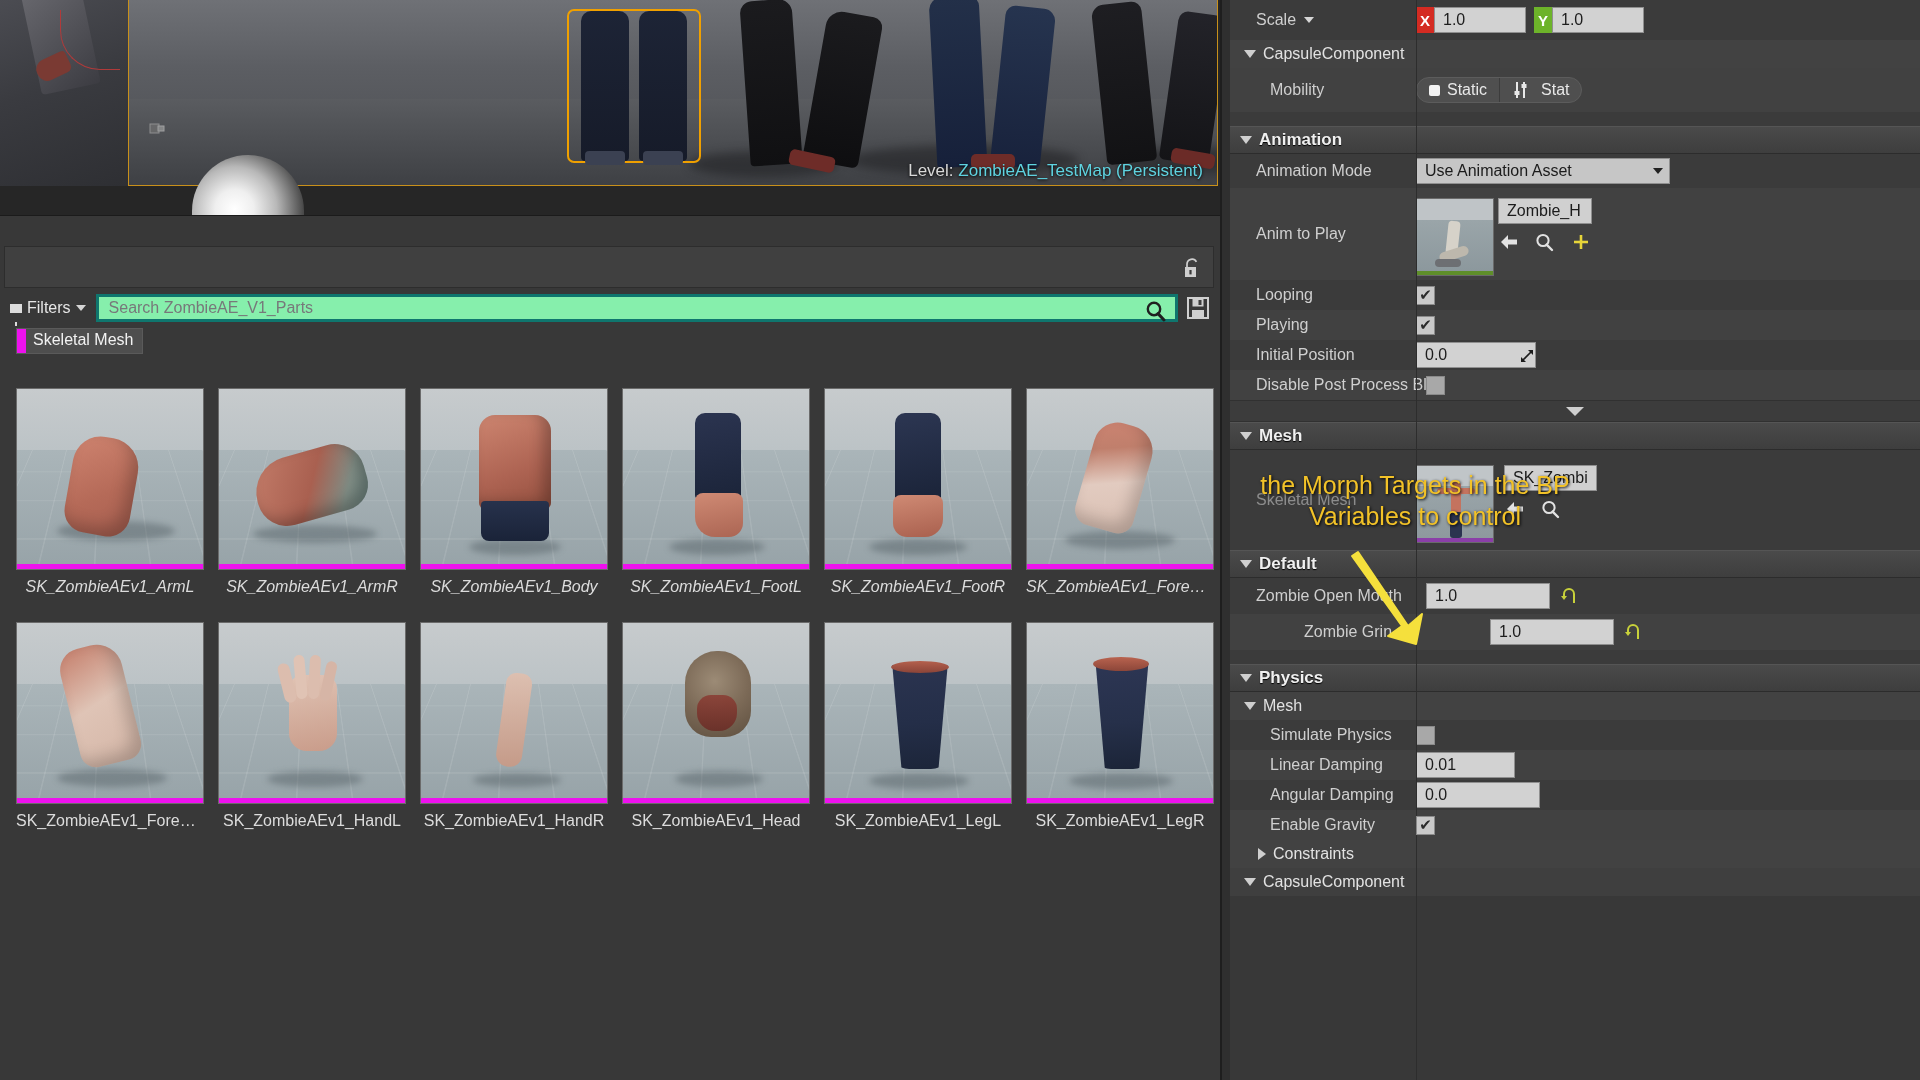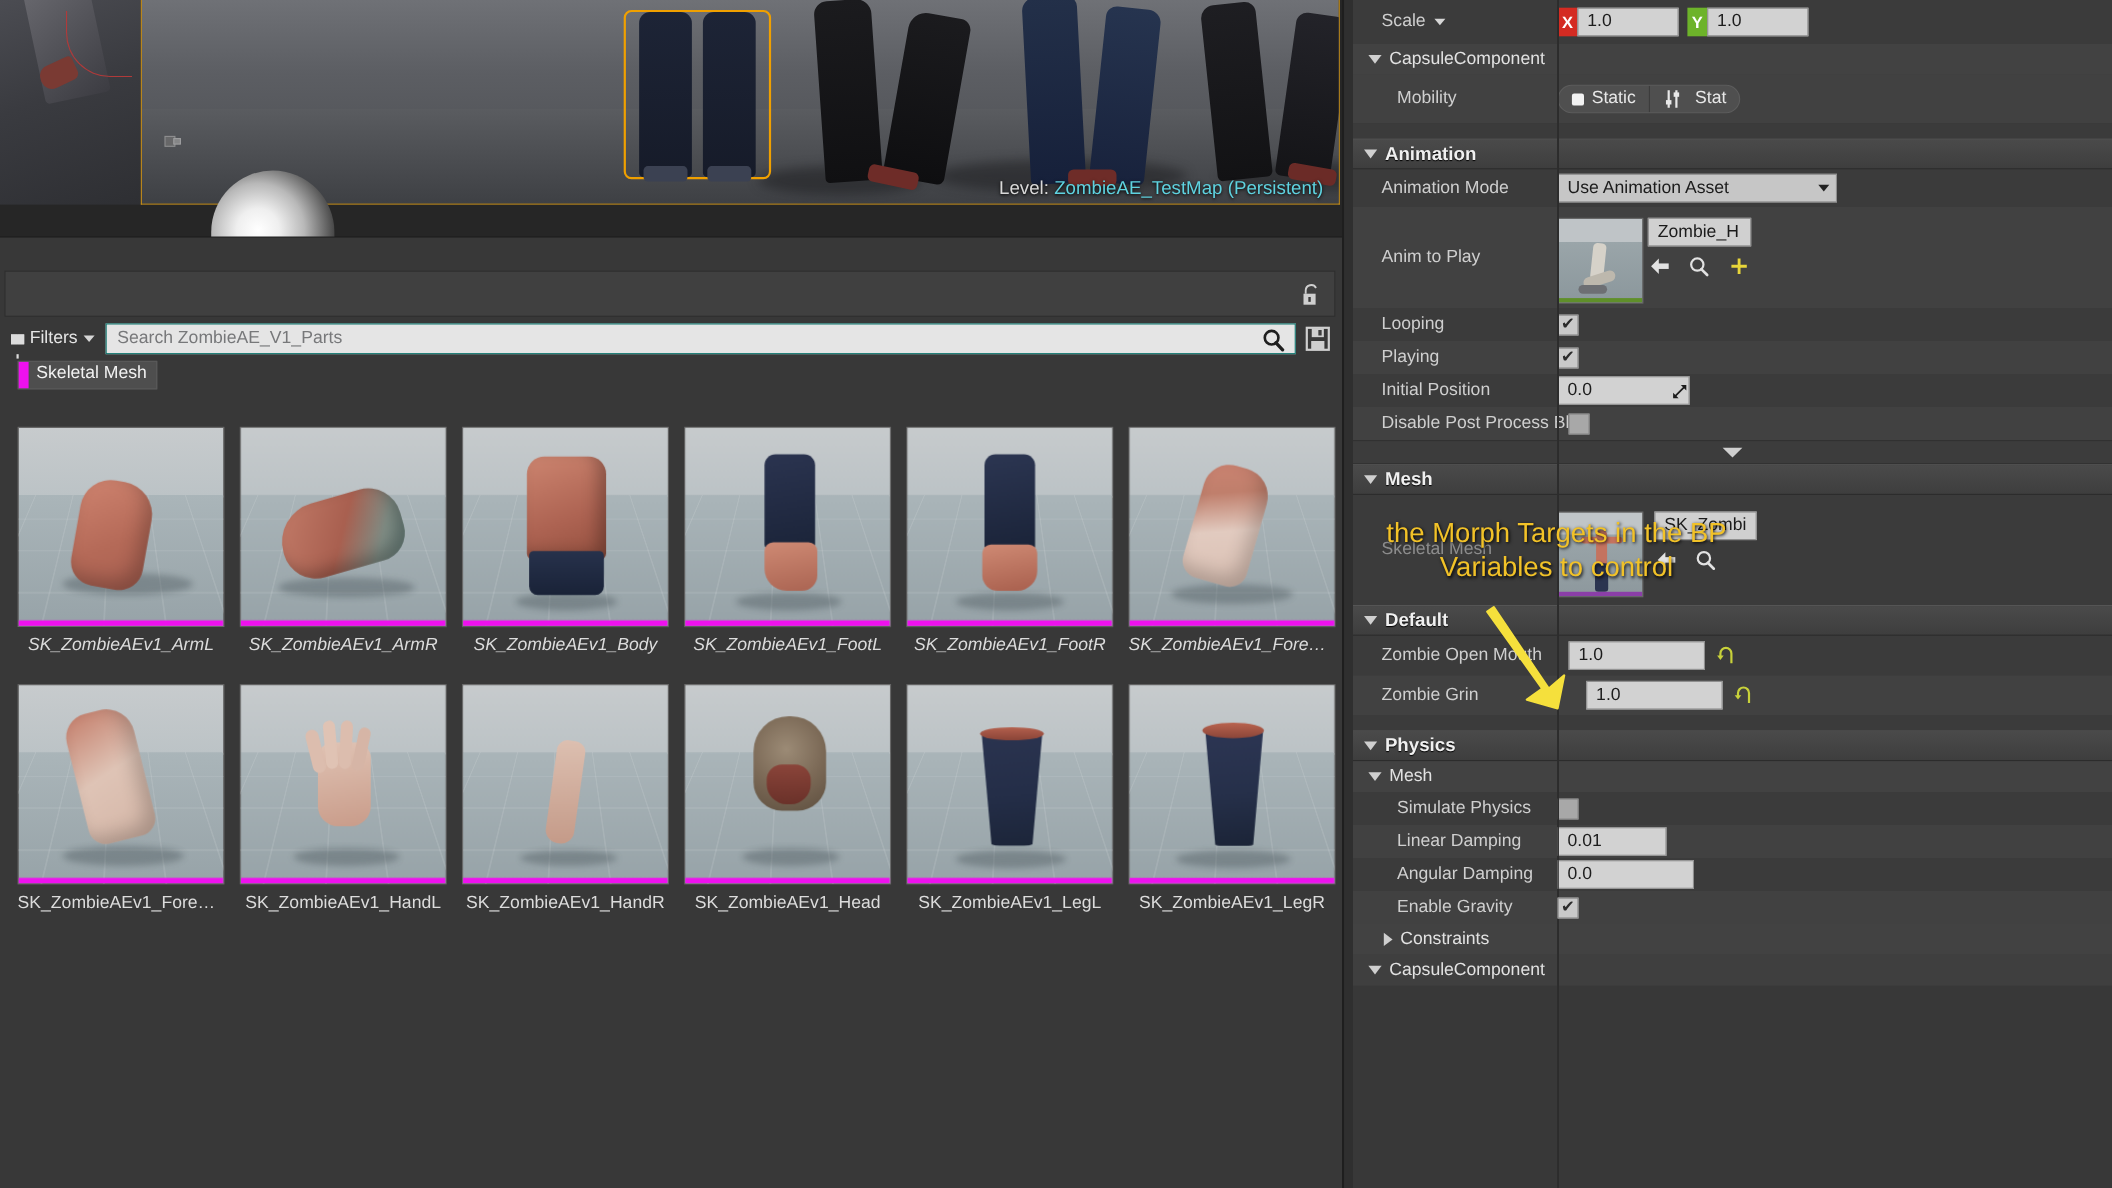--- a/index.html
+++ b/index.html
@@ -101,21 +101,21 @@
   }
   .funnel {
     width: 0; height: 0; border-left: 6px solid #dcdcdc; border-right: 6px solid #dcdcdc;
     border-top: 9px solid #dcdcdc; position: relative;
   }
   .funnel::after {
     content: ""; position: absolute; left: -1px; top: 9px; width: 2px; height: 4px; background: #dcdcdc;
   }
   .caret-d { width: 0; height: 0; border-left: 5px solid transparent; border-right: 5px solid transparent; border-top: 6px solid #d6d6d6; }
   .search-box {
-    flex: 1; height: 28px; background: #e5e5e5; border: 1px solid #0f766e;
+    flex: 1; height: 28px; background: #86efac; border: 3px solid #0f766e;
     display: flex; align-items: center; position: relative; margin-left: 2px;
   }
   .search-box .ph { color: #77787a; font-size: 16px; padding-left: 10px; }
   .magnifier { position: absolute; right: 8px; top: 3px; }
   .save-icon { width: 24px; height: 24px; margin-left: 8px; margin-right: 4px; cursor: pointer; }
 
   .type-chips { position: absolute; left: 16px; top: 112px; display: flex; gap: 6px; }
   .chip {
     display: flex; align-items: stretch; background: #4e4e4e;
     border: 1px solid #5a5a5a; height: 26px;
@@ -737,21 +737,21 @@
           <span class="num-field" style="width:124px;">1.0</span>
           <svg class="reset-arrow" viewBox="0 0 18 20">
             <path d="M14 17 L14 8 A5 5 0 0 0 4 8 L4 11" fill="none" stroke="#c8d13a" stroke-width="2"></path>
             <path d="M1 10 L4 14 L7 10 Z" fill="#c8d13a"></path>
           </svg>
         </div>
       </div>
 
       <div class="prow alt" style="height:36px;">
         <div class="col-divider"></div>
-        <div class="plabel" style="width:212px;">Zombie Grin</div>
+        <div class="plabel" style="width:212px;margin-left:48px;">Zombie Grin</div>
         <div class="pval" style="padding-left:0;">
           <span class="num-field" style="width:124px;">1.0</span>
           <svg class="reset-arrow" viewBox="0 0 18 20">
             <path d="M14 17 L14 8 A5 5 0 0 0 4 8 L4 11" fill="none" stroke="#c8d13a" stroke-width="2"></path>
             <path d="M1 10 L4 14 L7 10 Z" fill="#c8d13a"></path>
           </svg>
         </div>
       </div>
 
       <div style="height:14px;background:#3b3b3b;"></div>

